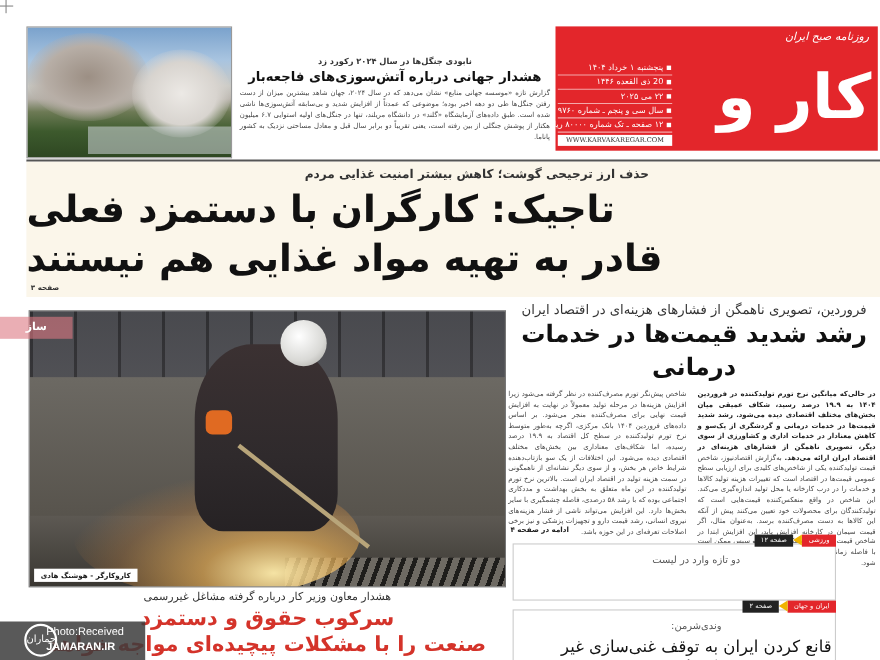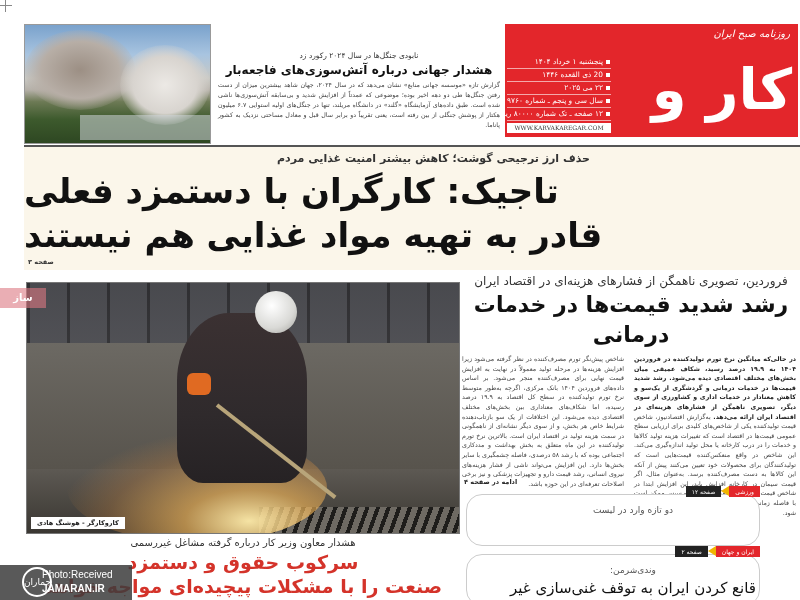--- a/index.html
+++ b/index.html
@@ -22,33 +22,33 @@
 
     
     .top-photo { position: absolute; left: 24px; top: 24px; width: 187px; height: 120px; border: 1px solid #999; overflow: hidden;
       background: linear-gradient(180deg, #7aa2cc 0%, #a8c4e0 25%, #c9c9c4 45%, #b5b0a8 55%, #6d7a55 65%, #3d5a2d 80%, #2e4722 100%); }
     .top-photo .smoke1 { position: absolute; left: 0; top: 5px; width: 110px; height: 80px; border-radius: 50%; background: radial-gradient(ellipse, #9c8f84 0%, #b7aea6 50%, rgba(200,200,200,0) 75%); }
     .top-photo .smoke2 { position: absolute; right: 0; top: 20px; width: 90px; height: 80px; border-radius: 50%; background: radial-gradient(ellipse, #ece9e5 0%, #d8d4cf 50%, rgba(220,220,220,0) 75%); }
     .top-photo .haze { position: absolute; left: 55px; top: 90px; width: 130px; height: 25px; background: rgba(210,215,220,0.55); }
     .top-rule { position: absolute; left: 24px; top: 145px; width: 776px; height: 2px; background: #555; }
 
     .top-story { position: absolute; left: 218px; top: 50px; width: 282px; text-align: center; }
-    .top-story .kicker { font-size: 7.5px; color: #333; line-height: 12px; }
+    .top-story .kicker { font-size: 7.5px; color: #333; line-height: 12px; font-weight: bold; }
     .top-story .headline { font-size: 12px; font-weight: bold; line-height: 16px; color: #111; }
     .top-story .body { text-align: justify; font-size: 6.3px; line-height: 10px; color: #444; margin-top: 2px; }
     .top-story .more { text-align: right; font-size: 6.5px; font-weight: bold; margin-top: 20px; }
 
     
     .band { position: absolute; left: 24px; top: 147px; width: 776px; height: 123px; background: #fbf6ea; }
     .band .kicker { position: absolute; left: 0; width: 745px; top: 5px; text-align: center; font-size: 11px; font-weight: bold; color: #333; margin-left: 37px; }
     .band .headline { position: absolute; left: 0; width: 745px; top: 22px; text-align: left; font-size: 34px; font-weight: bold; line-height: 44px; color: #111; letter-spacing: -1px; }
     .band .page-ref { position: absolute; left: 4px; bottom: 4px; font-size: 6.5px; font-weight: bold; color: #333; }
 
     
-    .watermark-tag { position: absolute; left: 0; top: 288px; width: 46px; height: 20px; background: rgba(220,120,130,0.6); color: #fff; font-size: 10px; font-weight: bold; line-height: 20px; text-align: center; }
+    .watermark-tag { position: absolute; left: 0; top: 288px; width: 66px; height: 20px; background: rgba(220,120,130,0.6); color: #fff; font-size: 10px; font-weight: bold; line-height: 20px; text-align: center; }
 
     
     .main-photo { position: absolute; left: 26px; top: 282px; width: 434px; height: 252px; border: 1px solid #777; overflow: hidden;
       background: linear-gradient(180deg, #3c3c3e 0%, #58565a 18%, #6b6866 30%, #5e5a55 60%, #4a4640 80%, #2d2a26 100%); }
     .main-photo .fence { position: absolute; left: 0; top: 0; right: 0; height: 60px; background: repeating-linear-gradient(90deg, #2b2b2e 0 3px, #4c4d52 3px 40px); opacity: 0.8; }
     .main-photo .wall { position: absolute; left: 0; right: 0; top: 60px; height: 130px; background: linear-gradient(180deg,#6c6963,#57534c); }
     .main-photo .floor { position: absolute; left: 0; right: 0; bottom: 0; height: 64px; background: linear-gradient(180deg,#5d5953,#3a3732); }
     .main-photo .grate { position: absolute; right: 0; bottom: 0; width: 200px; height: 26px; background: repeating-linear-gradient(110deg, #1e1d1b 0 4px, #6e6a63 4px 10px); }
     .main-photo .worker { position: absolute; left: 150px; top: 30px; width: 130px; height: 170px; border-radius: 40% 40% 20% 20%; background: linear-gradient(180deg, #3b3132 0%, #2f2a2c 60%, #262224 100%); }
     .main-photo .helmet { position: absolute; left: 228px; top: 8px; width: 42px; height: 42px; border-radius: 50%; background: radial-gradient(circle at 40% 35%, #ffffff 0%, #d9d9d6 60%, #a09f9a 100%); }
@@ -70,21 +70,21 @@
     
     .r-story { position: absolute; left: 462px; top: 272px; width: 338px; }
     .r-story .kicker { text-align: center; font-size: 12px; color: #333; line-height: 18px; }
     .r-story .headline { text-align: center; font-size: 22px; font-weight: bold; color: #111; line-height: 30px; }
     .r-story .cols { display: flex; flex-direction: row; gap: 10px; margin-top: 4px; padding-right: 4px; }
     .r-story .col { flex: 1; font-size: 6.3px; line-height: 9.6px; color: #444; text-align: justify; }
     .r-story .col .lead { font-weight: bold; color: #222; }
     .r-story .more { position: absolute; left: 2px; top: 206px; font-size: 6.5px; font-weight: bold; color: #222; }
 
     
-    .box { position: absolute; left: 466px; width: 294px; border: 1px solid #ccc; border-radius: 16px; background: #fff; padding-left: 40px; }
+    .box { position: absolute; left: 466px; width: 294px; border: 1px solid #ccc; border-radius: 0; background: #fff; padding-left: 40px; }
     .box .tag { position: absolute; right: -1px; top: -9px; height: 11px; display: flex; direction: rtl; }
     .box .tag .sec { background: #e3262b; color: #fff; font-size: 6px; padding: 0 6px; line-height: 11px; }
     .box .tag .chev { width: 0; height: 0; border-top: 5.5px solid transparent; border-bottom: 5.5px solid transparent; border-right: 8px solid #f0b400; }
     .box .tag .pg { background: #222; color: #fff; font-size: 6px; padding: 0 6px; line-height: 11px; }
     .box .kicker { text-align: center; font-size: 9px; color: #555; margin-top: 10px; }
     .box .headline { text-align: center; font-size: 15px; color: #111; margin-top: 4px; }
     .box1 { top: 494px; height: 52px; }
     .box2 { top: 554px; height: 52px; }
   </style>
 </head>

